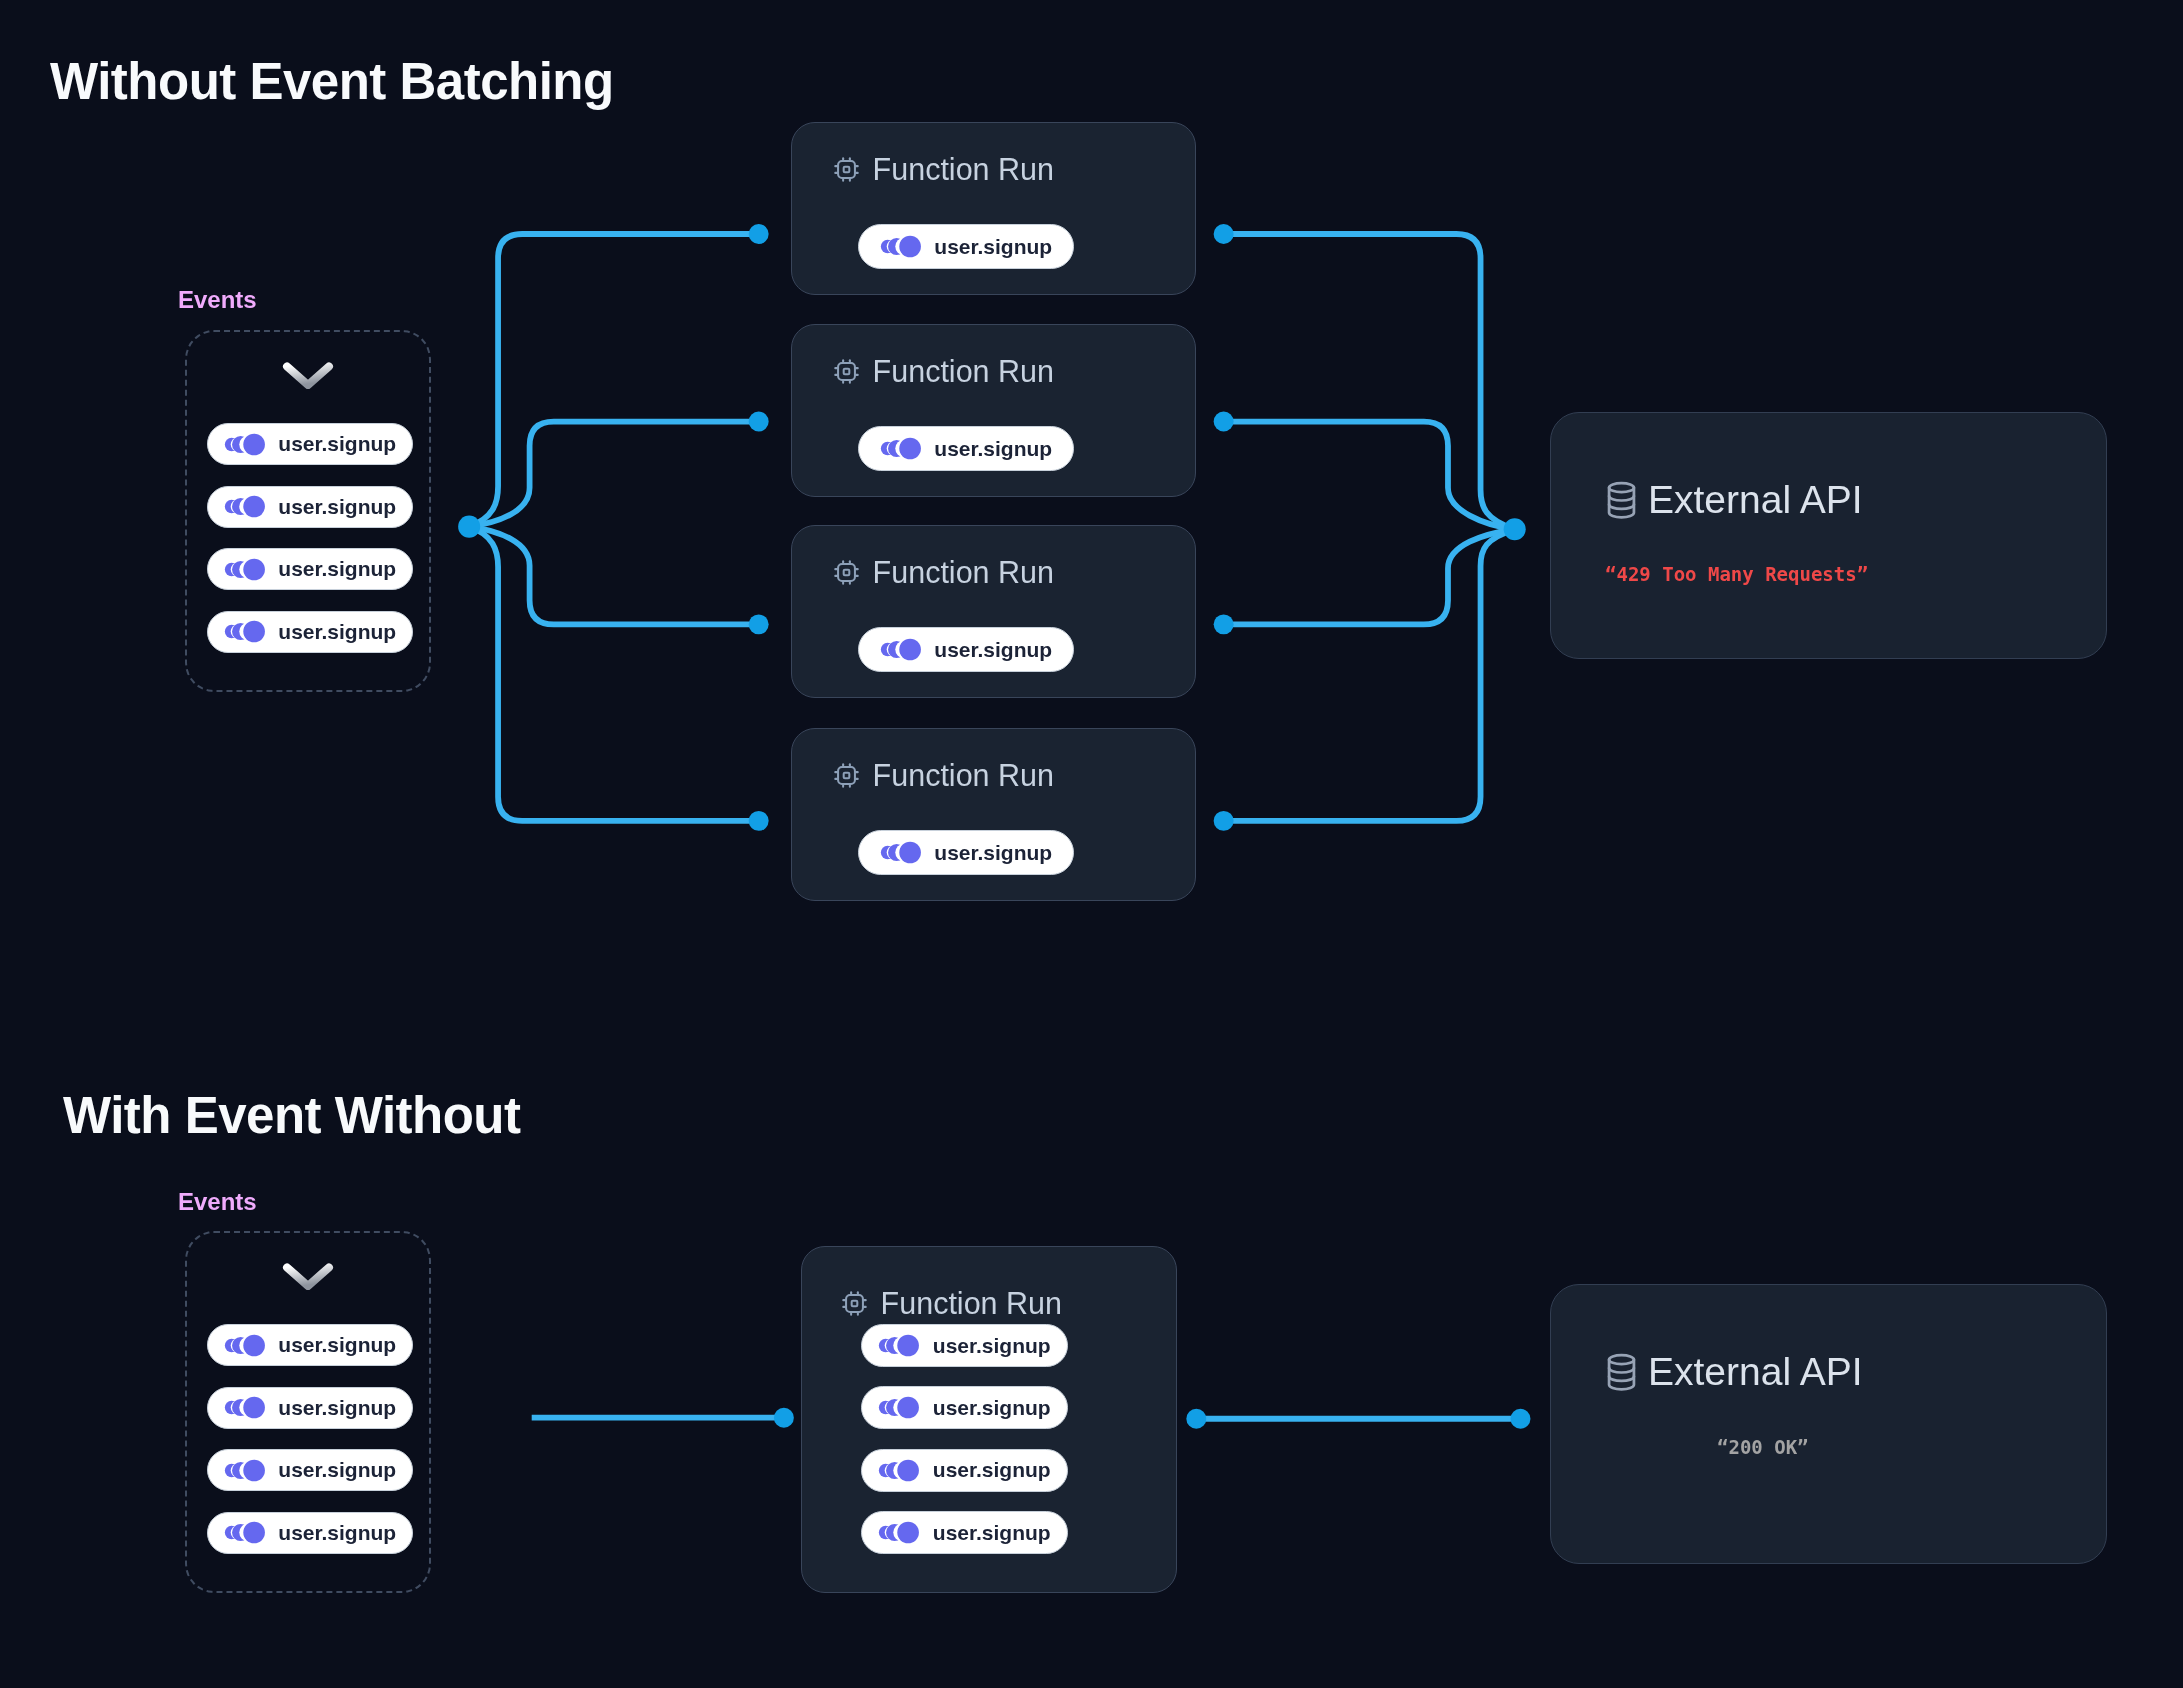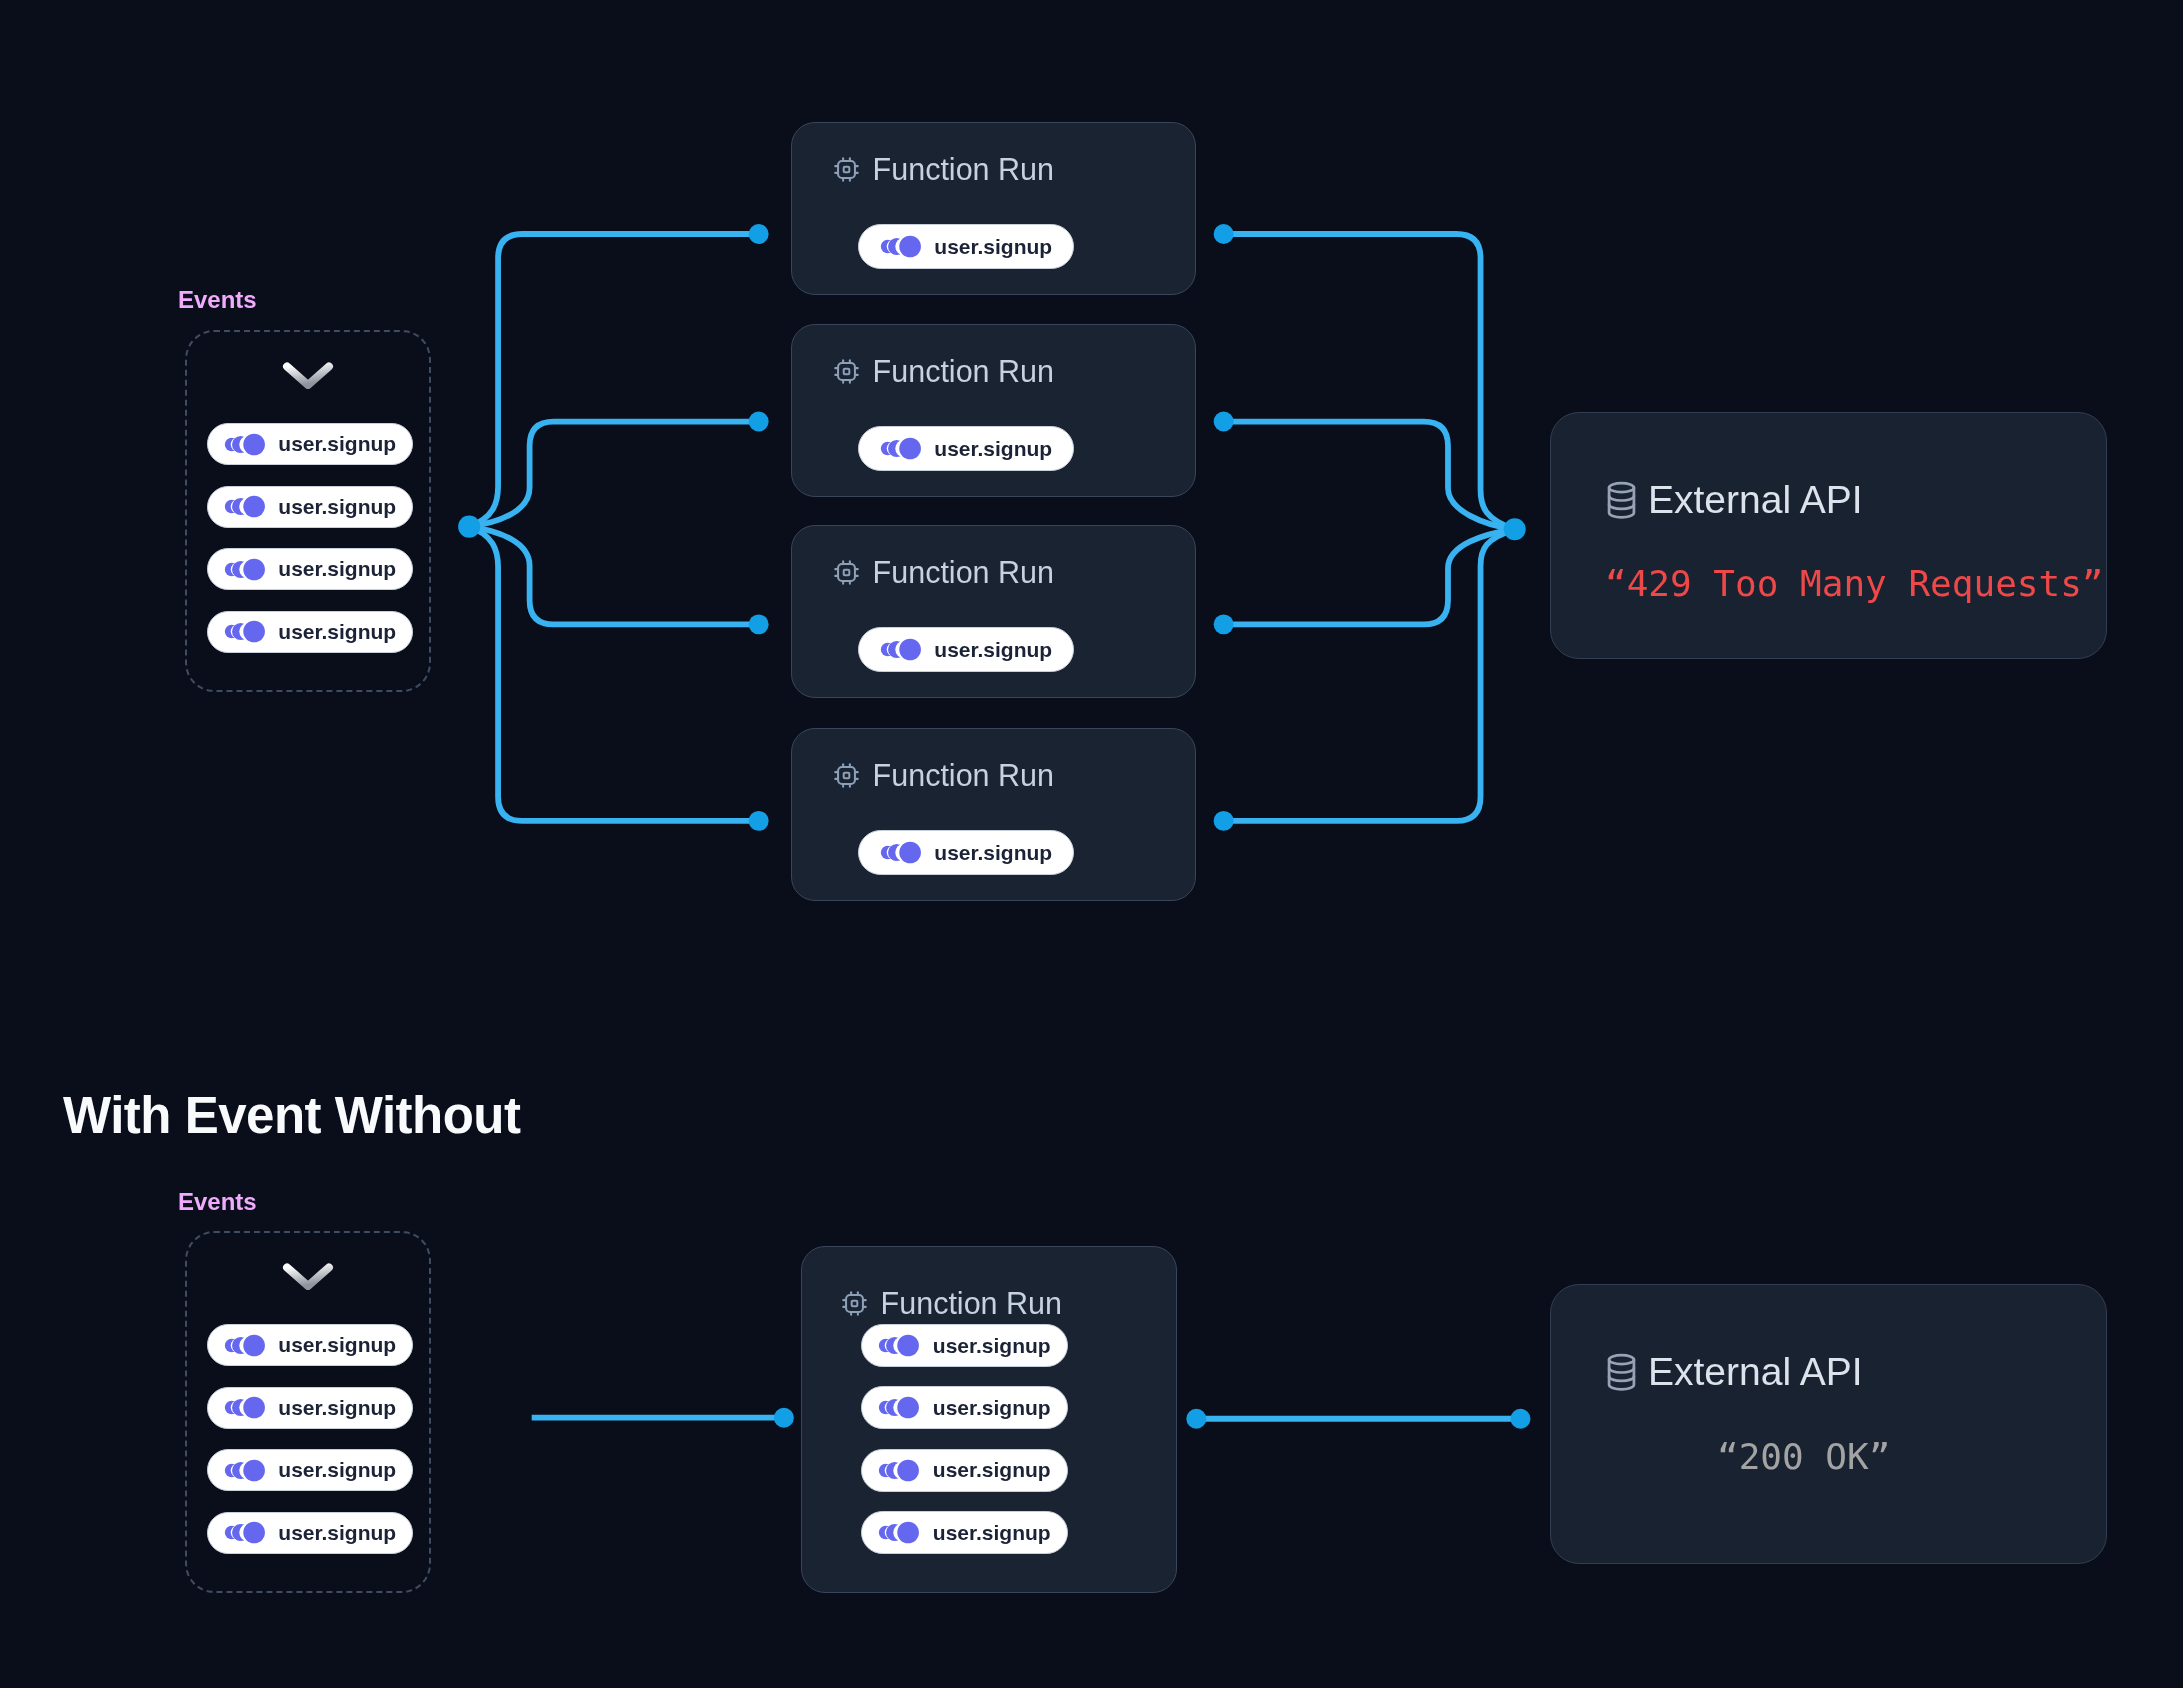--- a/index.html
+++ b/index.html
@@ -78,21 +78,21 @@
   }
   .api-title-row{
     position:absolute;left:53px;top:65px;
     display:flex;align-items:center;gap:9px;
     color:#dce3ec;font-size:39px;font-weight:500;white-space:nowrap;
   }
   .db-icon{width:35px;height:39px;flex:0 0 auto;}
   .api-response{
     position:absolute;
     font-family:"DejaVu Sans Mono","Liberation Mono",monospace;
-    font-size:36px;font-weight:400;white-space:nowrap;
+    font-size:19px;font-weight:700;white-space:nowrap;
   }
   .api-response.error{color:#ef4848;left:54px;top:150px;}
   .api-response.success{color:#a3a3a3;left:166px;top:151px;}
 </style>
 </head>
 <body>
 
 <div class="canvas">
 
   <svg class="connectors" viewBox="0 0 4155 3214">
@@ -118,20 +118,21 @@
     <circle class="connector-dot" cx="2329" cy="1562" r="19"></circle>
     <circle class="connector-dot" cx="2883" cy="1007" r="21"></circle>
 
     <path class="connector-path" d="M1012,2698 L1492,2698"></path>
     <path class="connector-path" d="M2277,2700 L2894,2700"></path>
     <circle class="connector-dot" cx="1492" cy="2698" r="19"></circle>
     <circle class="connector-dot" cx="2277" cy="2700" r="19"></circle>
     <circle class="connector-dot" cx="2894" cy="2700" r="19"></circle>
   </svg>
 
+  <h1 class="section-title" style="left:50px;top:17px;">Without Event Batching</h1>
 
   <div class="events-label" style="left:178px;top:286px;">Events</div>
 
   <div class="events-box" style="left:185px;top:330px;">
     <svg class="chev" viewBox="0 0 100 60">
       <defs>
         <linearGradient id="chevGrad1" x1="0" y1="0" x2="0.35" y2="1">
           <stop offset="0" stop-color="#ffffff"></stop>
             <stop offset="1" stop-color="#8e949e"></stop>
         </linearGradient>

